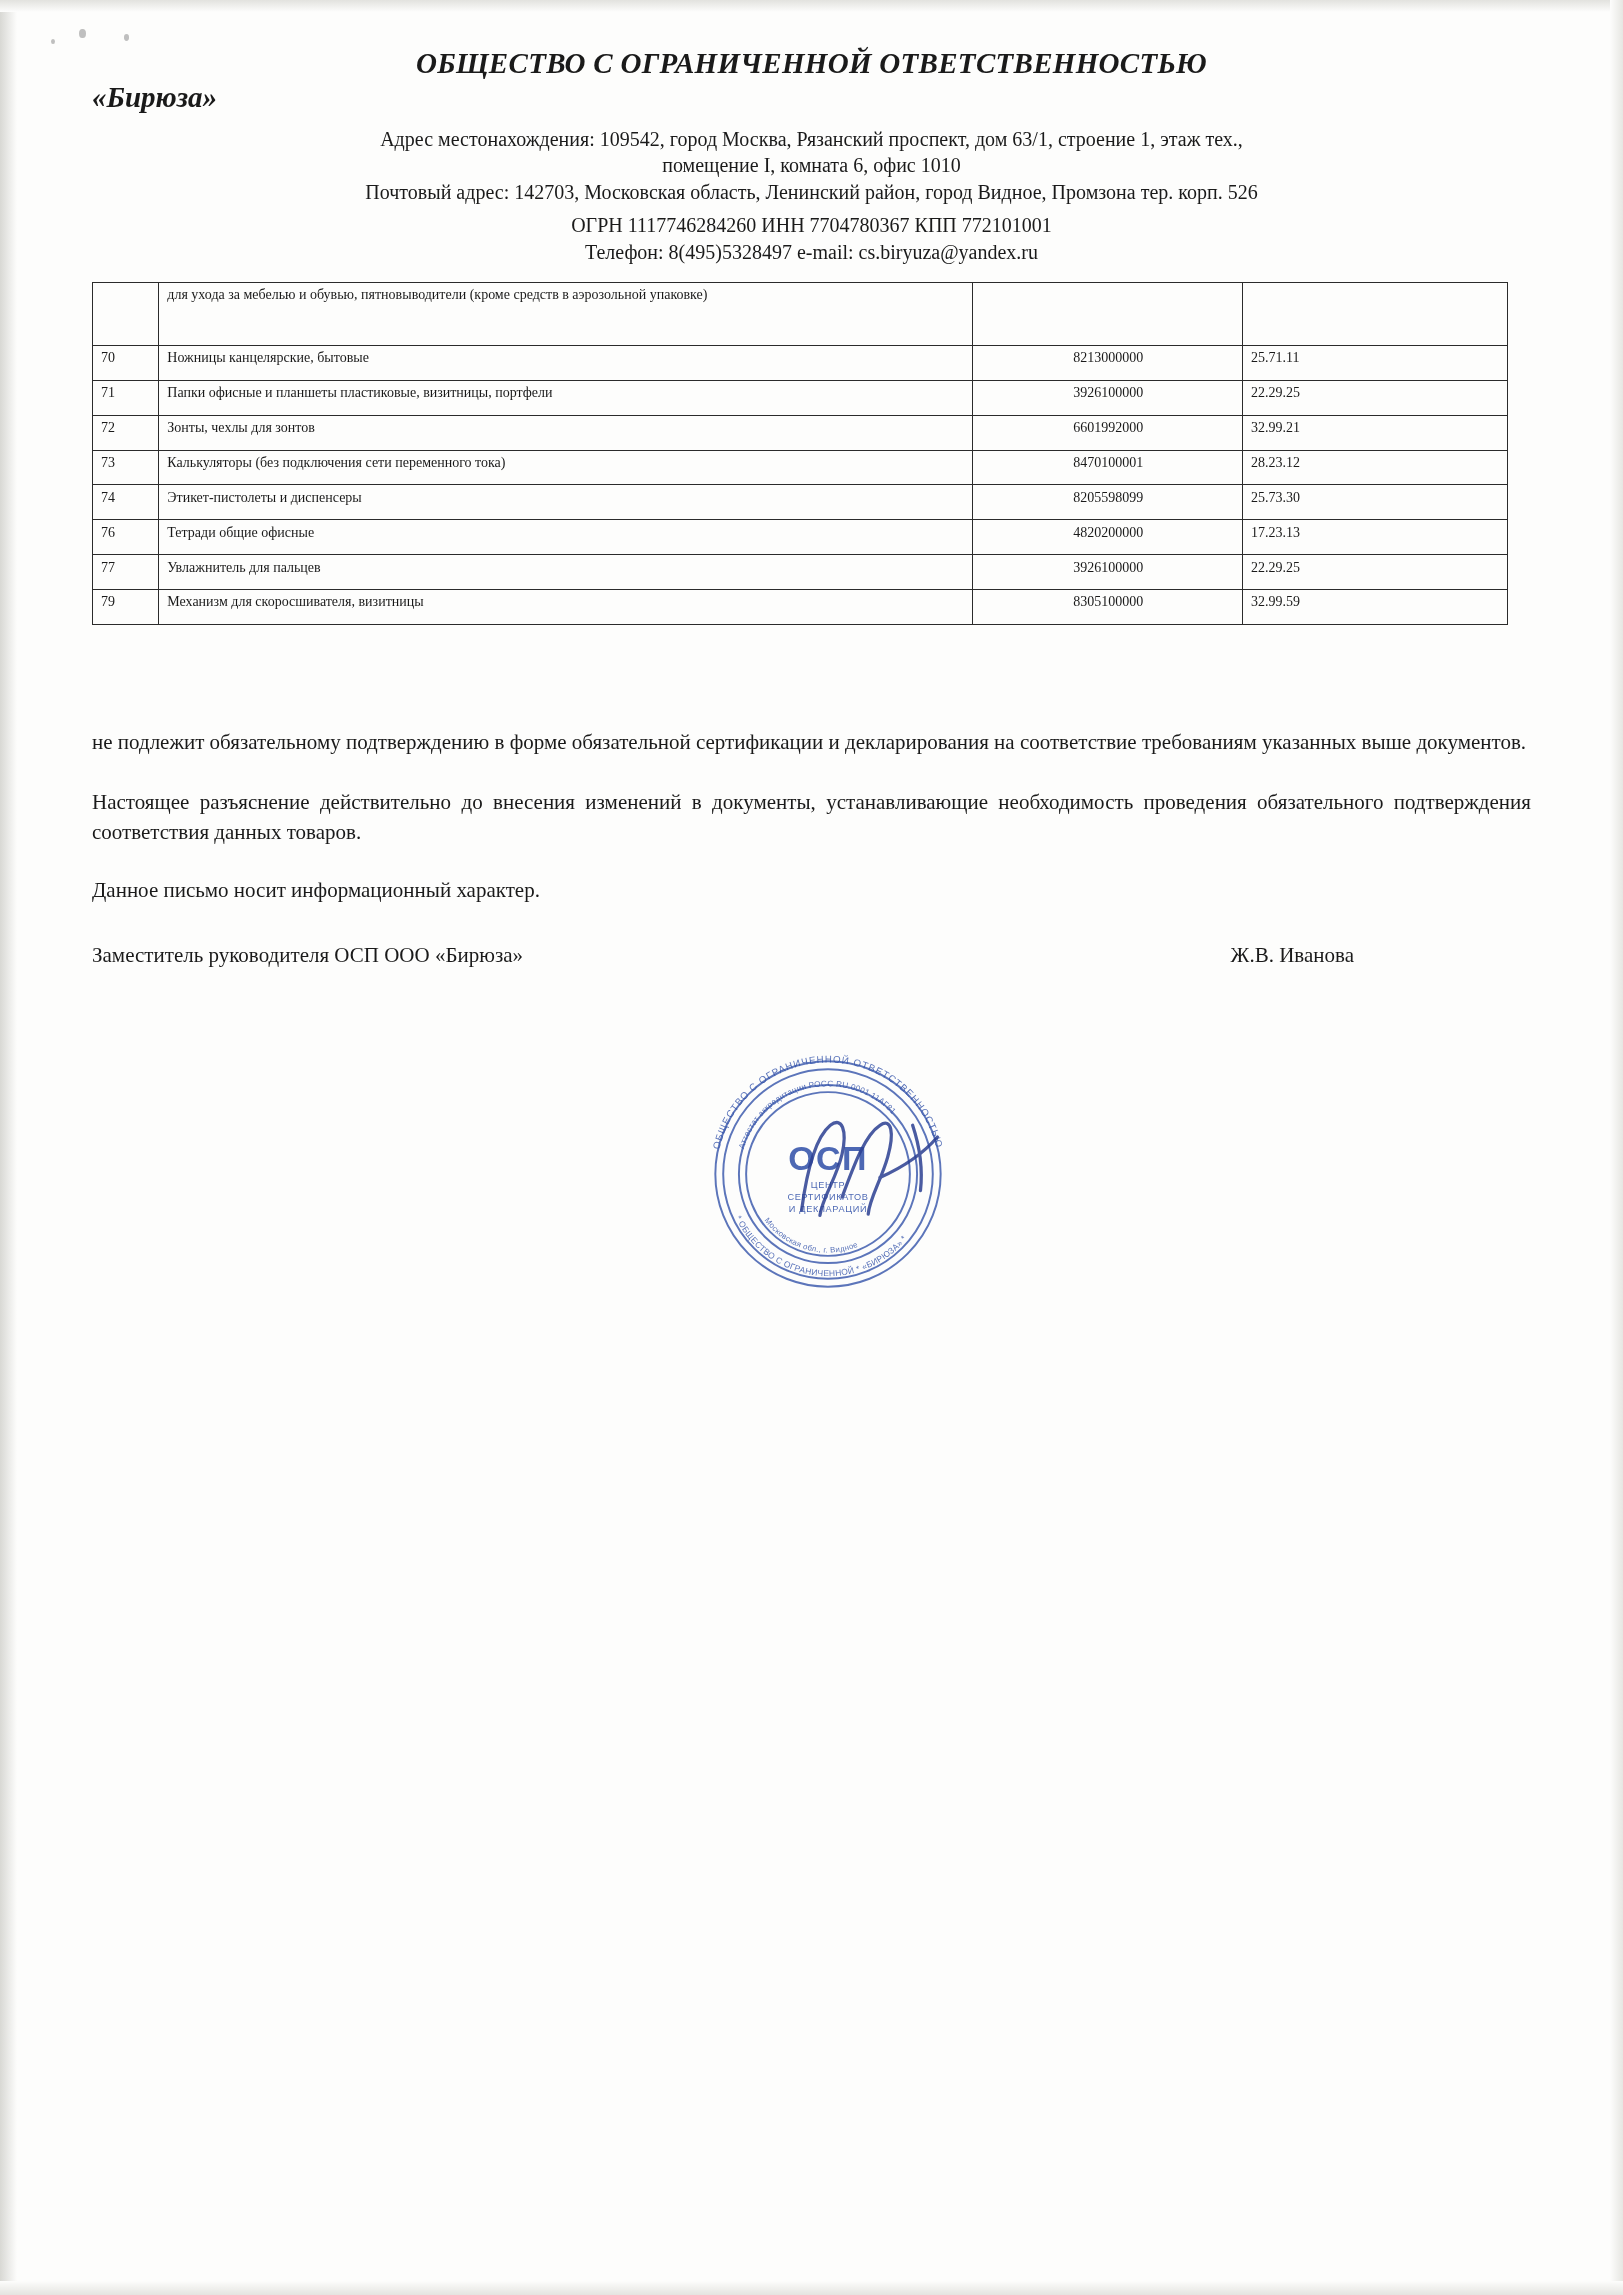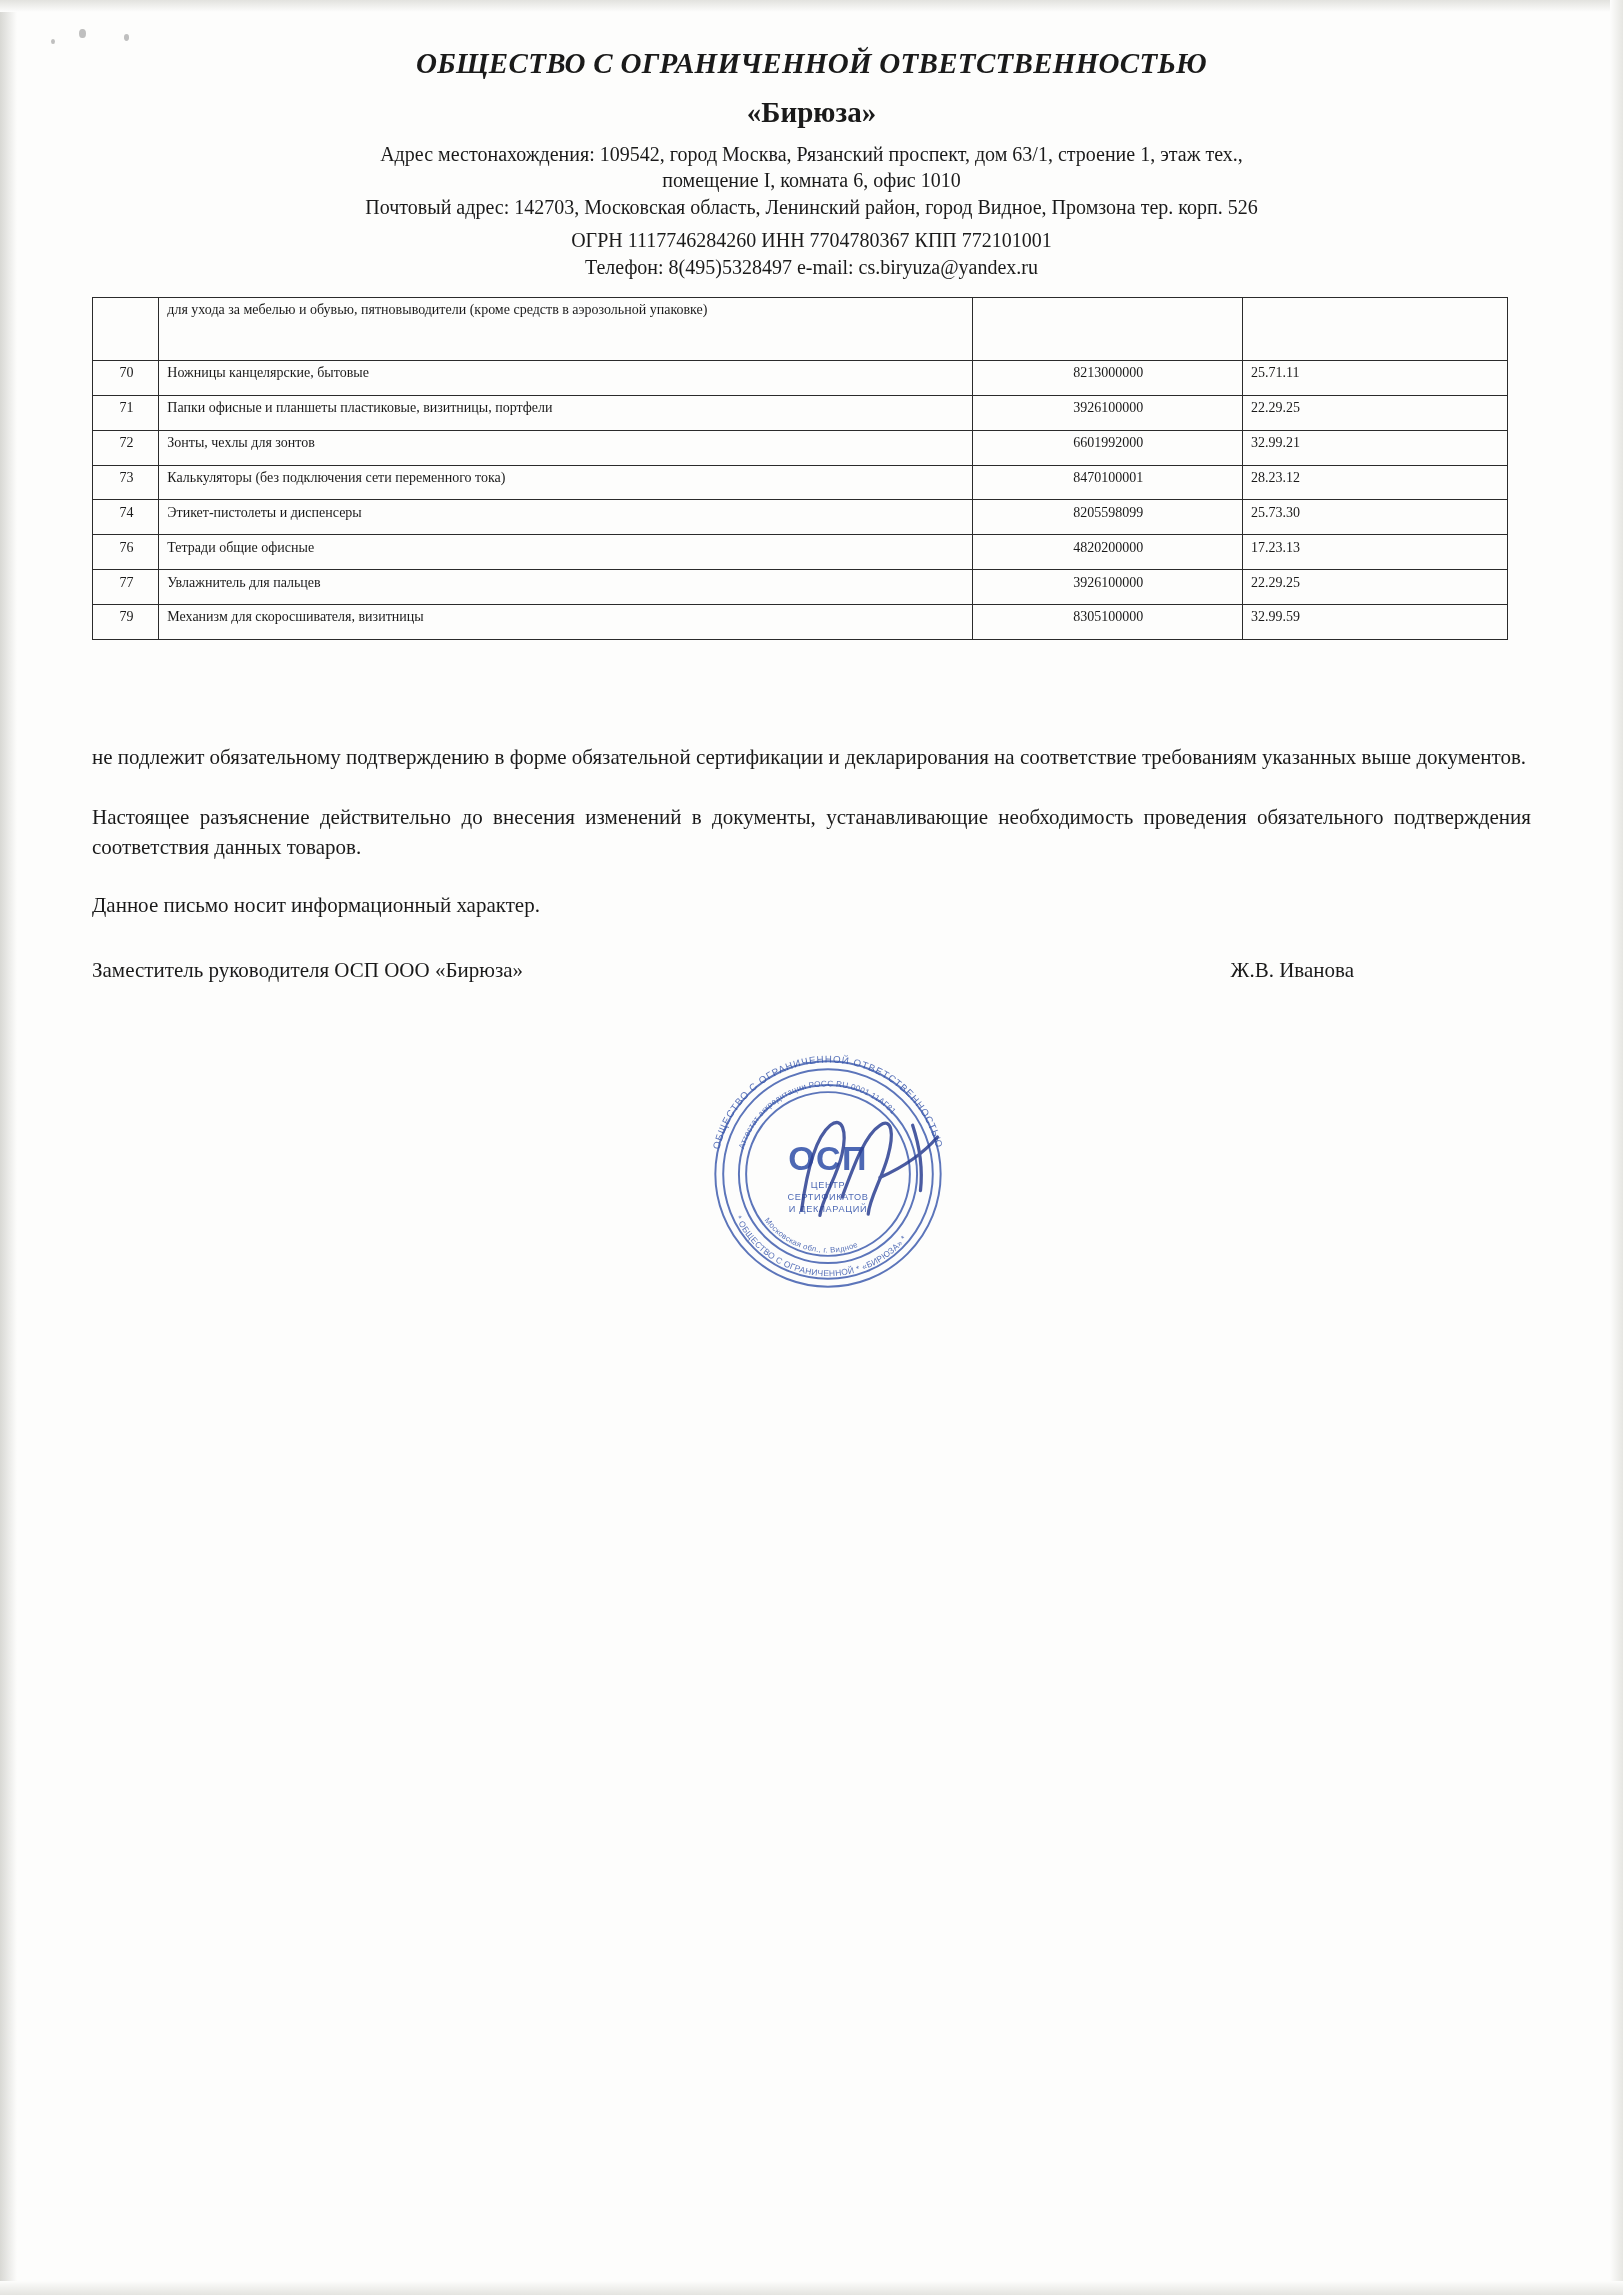--- a/index.html
+++ b/index.html
@@ -61,24 +61,25 @@
 
   .org-title {
     text-align: center;
     font-weight: bold;
     font-style: italic;
     font-size: 29px;
     letter-spacing: 0.3px;
     line-height: 1.18;
   }
   .org-name {
-    text-align: center;
+    text-align: left;
     font-weight: bold;
+    font-style: italic;
     font-size: 29px;
-    margin-top: 16px;
+    margin-top: 1px;
   }
   .addr-block {
     margin-top: 11.8px;
     text-align: center;
     font-size: 20px;
     line-height: 1.32;
   }
   .addr-line { display: block; }
   .reg-block {
     margin-top: 7px;
@@ -96,21 +97,21 @@
     font-size: 14px;
     table-layout: fixed;
   }
   table.goods td {
     border: 1.3px solid #2b2b2b;
     padding: 3.3px 6.5px 4.6px 7.9px;
     vertical-align: top;
     line-height: 1.22;
     height: 26px;
   }
-  td.c-num  { width: 51px;  text-align: center; }
+  td.c-num  { width: 51px;  text-align: left; }
   td.c-name { width: 798px; }
   td.c-code { width: 255px; text-align: center; }
   td.c-okpd { width: 249px; text-align: left; }
   tr.first-row td { height: 54px; }
   tr.first-row td.c-name { text-align: left; }
 
   
   .para {
     font-size: 21px;
     line-height: 1.42;

